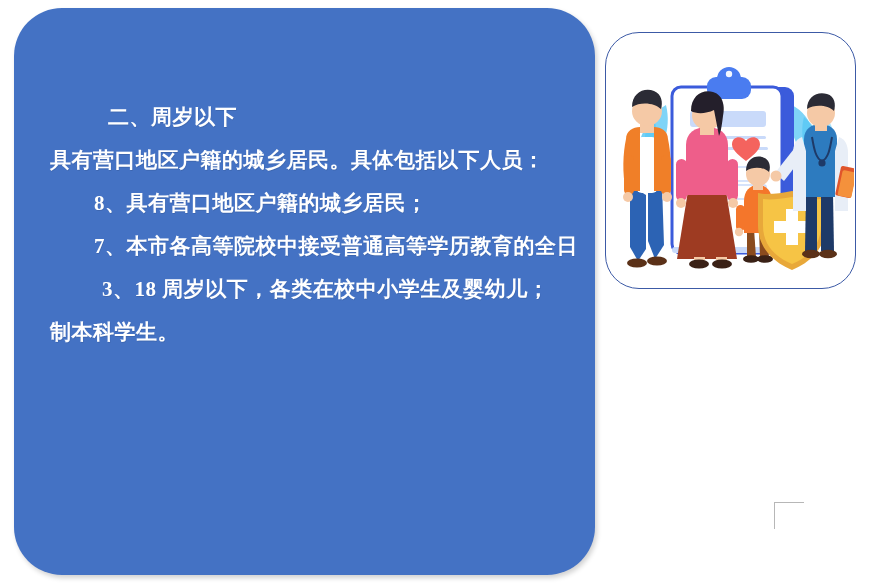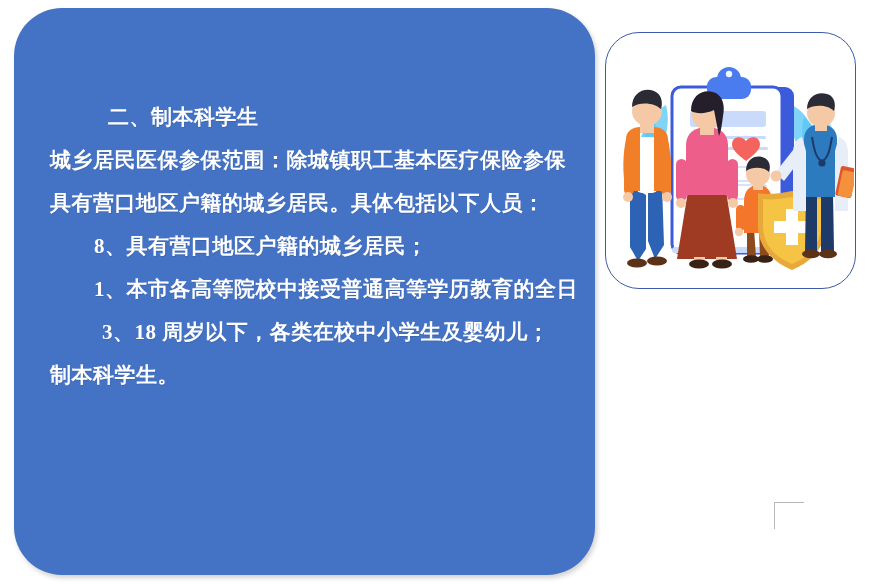--- a/index.html
+++ b/index.html
@@ -85,25 +85,24 @@
     border-top: 1.3px solid #B7B7B7;
     border-left: 1.3px solid #B7B7B7;
     box-sizing: border-box;
   }
 </style>
 </head>
 <body>
 
 <div id="blue-panel">
   <div id="text-block">
-    <div class="txt-line heading">二、制本科学生</div>
-    <div class="txt-line indent-0">城乡居民医保参保范围：除城镇职工基本医疗保险参保</div>
+    <div class="txt-line heading">二、周岁以下</div>
     <div class="txt-line indent-0">具有营口地区户籍的城乡居民。具体包括以下人员：</div>
     <div class="txt-line indent-1">8、具有营口地区户籍的城乡居民；</div>
-    <div class="txt-line indent-1">1、本市各高等院校中接受普通高等学历教育的全日</div>
+    <div class="txt-line indent-1">7、本市各高等院校中接受普通高等学历教育的全日</div>
     <div class="txt-line indent-2">3、18 周岁以下，各类在校中小学生及婴幼儿；</div>
     <div class="txt-line indent-0">制本科学生。</div>
   </div>
 </div>
 
 <div id="illustration-card">
   <svg id="illus-svg" width="248" height="254" viewBox="0 0 248 254" xmlns="http://www.w3.org/2000/svg">
 
     <g>
       <path d="M60 72 C38 84 34 112 42 134 C56 120 66 96 60 72 Z" fill="#7FD4F7"></path>

